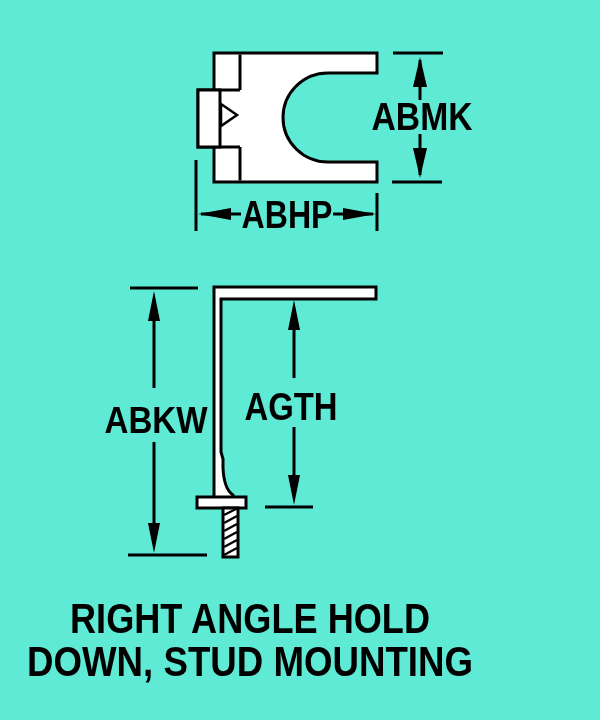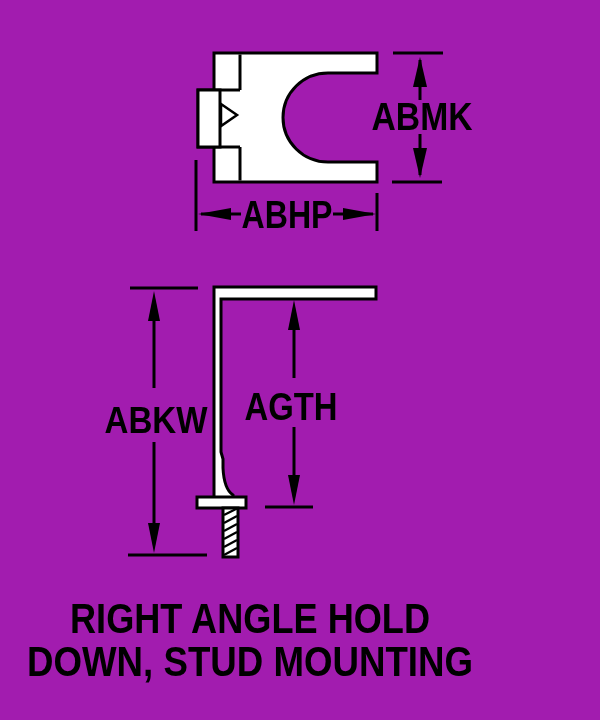--- a/index.html
+++ b/index.html
@@ -4,21 +4,21 @@
 <style>
   html, body {
     margin: 0;
     padding: 0;
     background: #ffffff;
   }
   .canvas {
     position: relative;
     width: 600px;
     height: 720px;
-    background: #a21caf;
+    background: #5eead4;
     overflow: hidden;
   }
   svg {
     display: block;
   }
   .outline {
     fill: #ffffff;
     stroke: #000000;
     stroke-width: 3;
     stroke-linejoin: miter;

